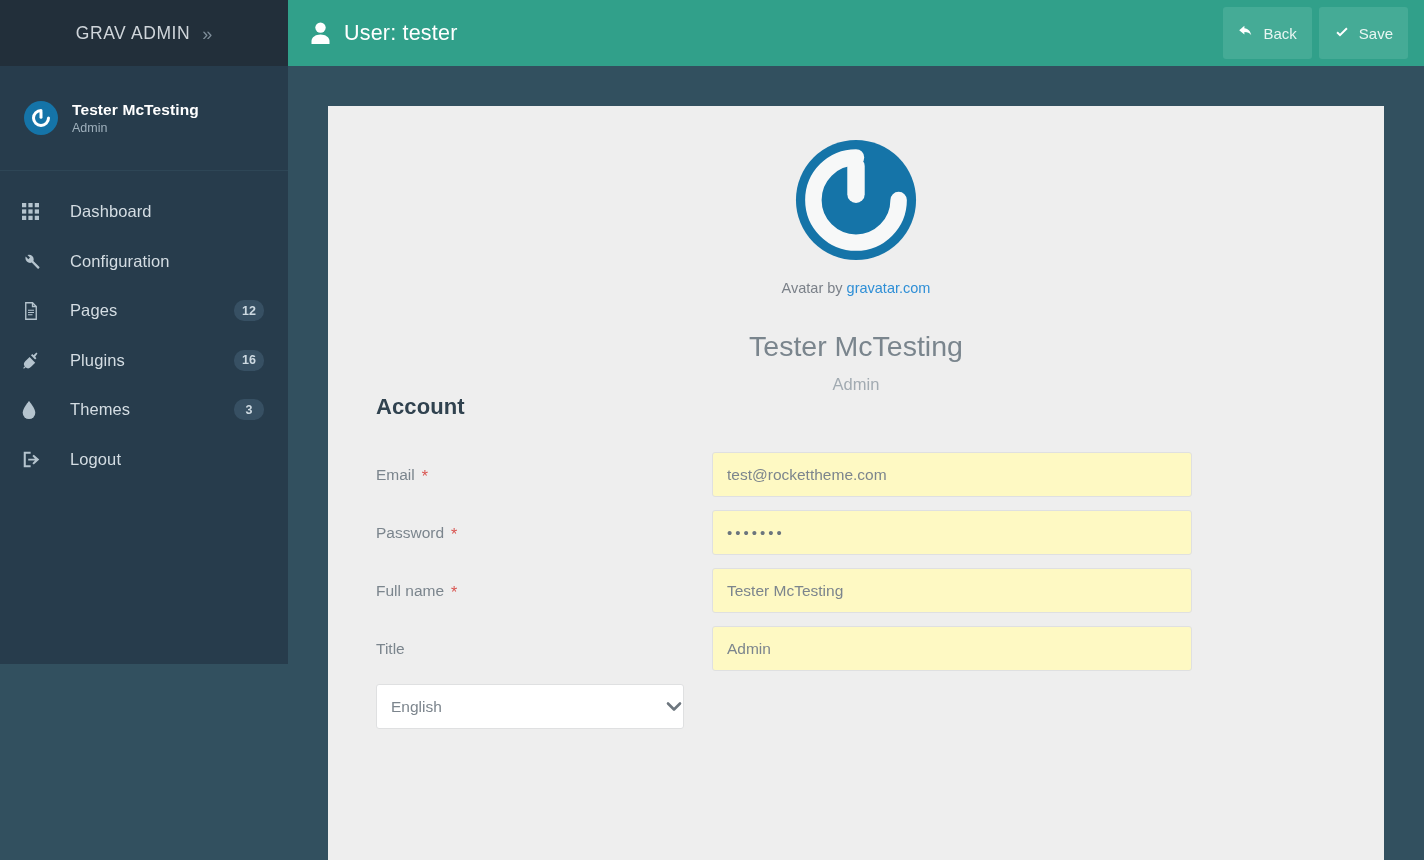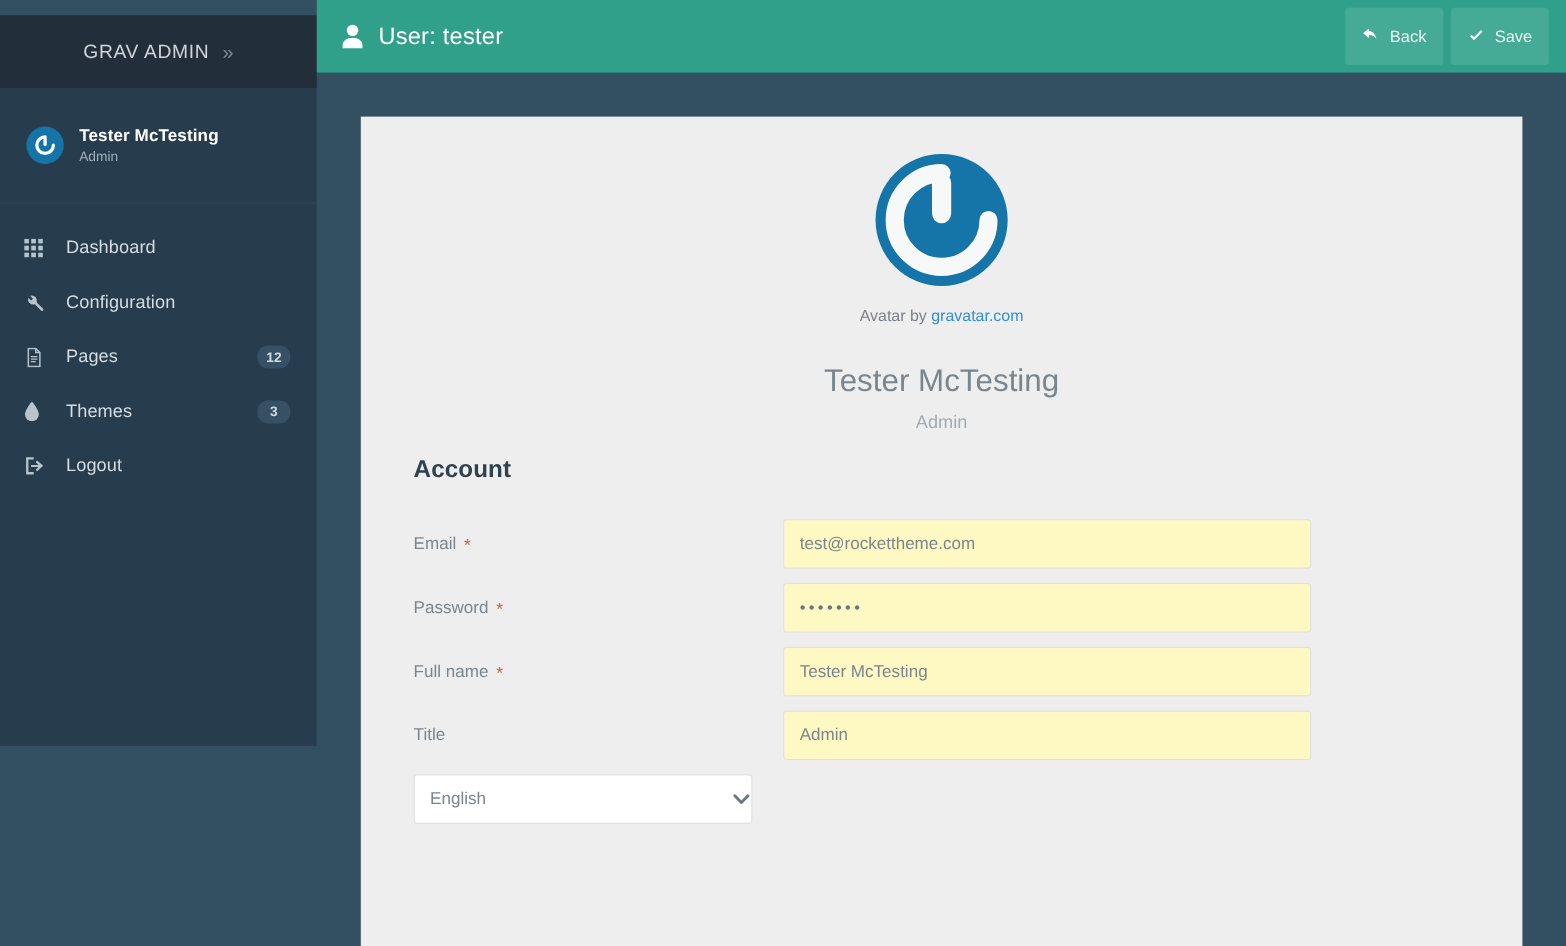--- a/index.html
+++ b/index.html
@@ -20,21 +20,20 @@
   }
 
   
   .sidebar {
     width: 288px;
     height: 664px;
     background: #273c4c;
     flex: 0 0 288px;
     display: flex;
     flex-direction: column;
-    margin-top: 14px;
   }
 
   .sidebar-header {
     height: 66px;
     background: #222f3a;
     display: flex;
     align-items: center;
     justify-content: center;
     gap: 12px;
   }
@@ -86,21 +85,21 @@
     font-size: 12.5px;
   }
 
   .nav { padding-top: 16px; }
 
   .nav-item {
     height: 49.5px;
     display: flex;
     align-items: center;
     padding: 0 24px 0 22px;
-    gap: 14px;
+    gap: 24px;
     cursor: pointer;
     text-decoration: none;
   }
 
   .nav-icon {
     width: 24px;
     flex: 0 0 24px;
     display: flex;
     align-items: center;
     justify-content: flex-start;
@@ -221,21 +220,20 @@
   }
 
   .display-role {
     margin-top: 12px;
     font-size: 16.5px;
     color: #a2abb2;
     text-align: center;
   }
 
   .section-title {
-    margin-top: 20px;
     font-size: 22px;
     color: #30424f;
     font-weight: bold;
     letter-spacing: 0.1px;
   }
 
   .form { margin-top: 32px; }
 
   .form-row {
     display: flex;
@@ -383,20 +381,31 @@
           <svg width="18" height="18" viewBox="0 0 20 24" fill="none" stroke="currentColor" stroke-width="1.8" aria-hidden="true">
             <path d="M3 1h9l5 5v17H3z"></path>
             <path d="M12 1v5h5"></path>
             <path d="M6 11h8M6 14h8M6 17h6" stroke-width="1.6"></path>
           </svg>
         </span>
         <span class="nav-label">Pages</span>
         <span class="nav-badge">12</span>
       </a>
 
+      <a class="nav-item">
+        <span class="nav-icon">
+          <svg width="19" height="19" viewBox="0 0 24 24" fill="currentColor" aria-hidden="true">
+            <path d="M19.5 3.1l-1.3-1.3-3.6 3.6-1.6-1.6-1.7 1.7 5.2 5.2 1.7-1.7-1.6-1.6z"></path>
+            <path d="M9.6 7.6L4.1 13.1a5 5 0 0 0 0 7.1 5 5 0 0 0 7.1 0l5.5-5.5z"></path>
+            <path d="M2 22l3.5-3.5" stroke="currentColor" stroke-width="1.6"></path>
+          </svg>
+        </span>
+        <span class="nav-label">Plugins</span>
+        <span class="nav-badge">16</span>
+      </a>
 
       <a class="nav-item">
         <span class="nav-icon">
           <svg width="14" height="18" viewBox="0 0 14 20" fill="currentColor" aria-hidden="true">
             <path d="M7 0C7 0 0 8.1 0 13a7 7 0 0 0 14 0C14 8.1 7 0 7 0z"></path>
           </svg>
         </span>
         <span class="nav-label">Themes</span>
         <span class="nav-badge">3</span>
       </a>

